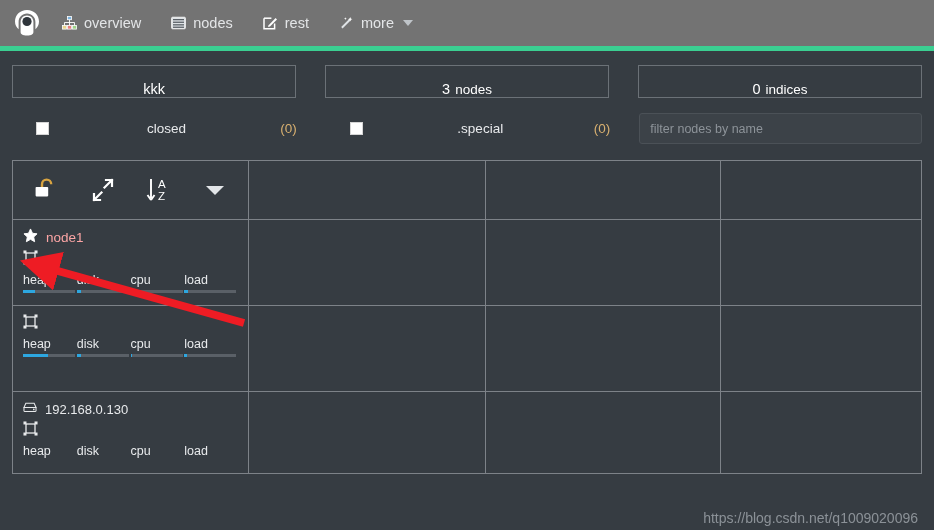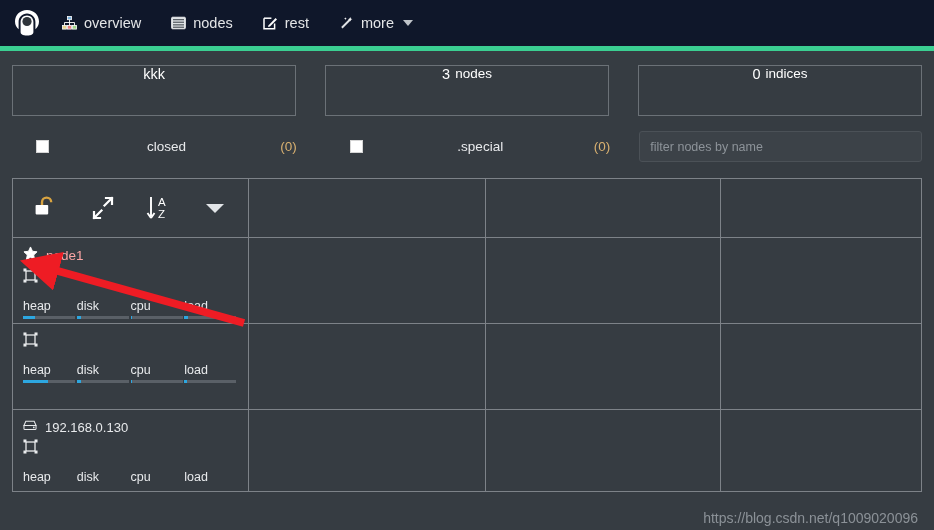--- a/index.html
+++ b/index.html
@@ -6,21 +6,21 @@
   html, body {
     width: 934px; height: 530px;
     background: #363c42;
     font-family: "Liberation Sans", sans-serif;
     overflow: hidden;
   }
 
   
   .navbar {
     height: 46px;
-    background: #0f172a;
+    background: #737373;
     display: flex;
     align-items: center;
     padding-left: 10px;
     position: relative;
   }
   .logo {
     width: 34px; height: 34px;
     display: flex; align-items: center; justify-content: center;
     margin-right: 18px;
   }
@@ -48,24 +48,24 @@
   }
 
   
   .stats-row {
     display: flex;
     padding: 14px 12px 0 12px;
     gap: 29px;
   }
   .stat-box {
     flex: 1;
-    height: 51px;
+    height: 33px;
     border: 1px solid #6b7177;
     display: flex;
-    align-items: flex-start;
+    align-items: flex-end;
     justify-content: center;
     color: #ffffff;
     font-size: 14.5px;
   }
   .stat-num { color:#ffffff; }
   .stat-unit { color:#ffffff; margin-left: 5px; font-size: 13.5px;}
 
   
   .filter-row {
     display: flex;
@@ -149,21 +149,21 @@
     font-size: 13.5px;
     margin-left: 8px;
   }
   .node-ip {
     color: #e8eaec;
     font-size: 13px;
     margin-left: 8px;
   }
   .metrics {
     display: flex;
-    margin-top: 12px;
+    margin-top: 4px;
     align-items: center;
   }
   .metric { width: 57px; margin-right: 0px; }
   .metric-label {
     color: #e8eaec;
     font-size: 12.5px;
     margin-bottom: 3px;
   }
   .metric-bar {
     height: 3px;

